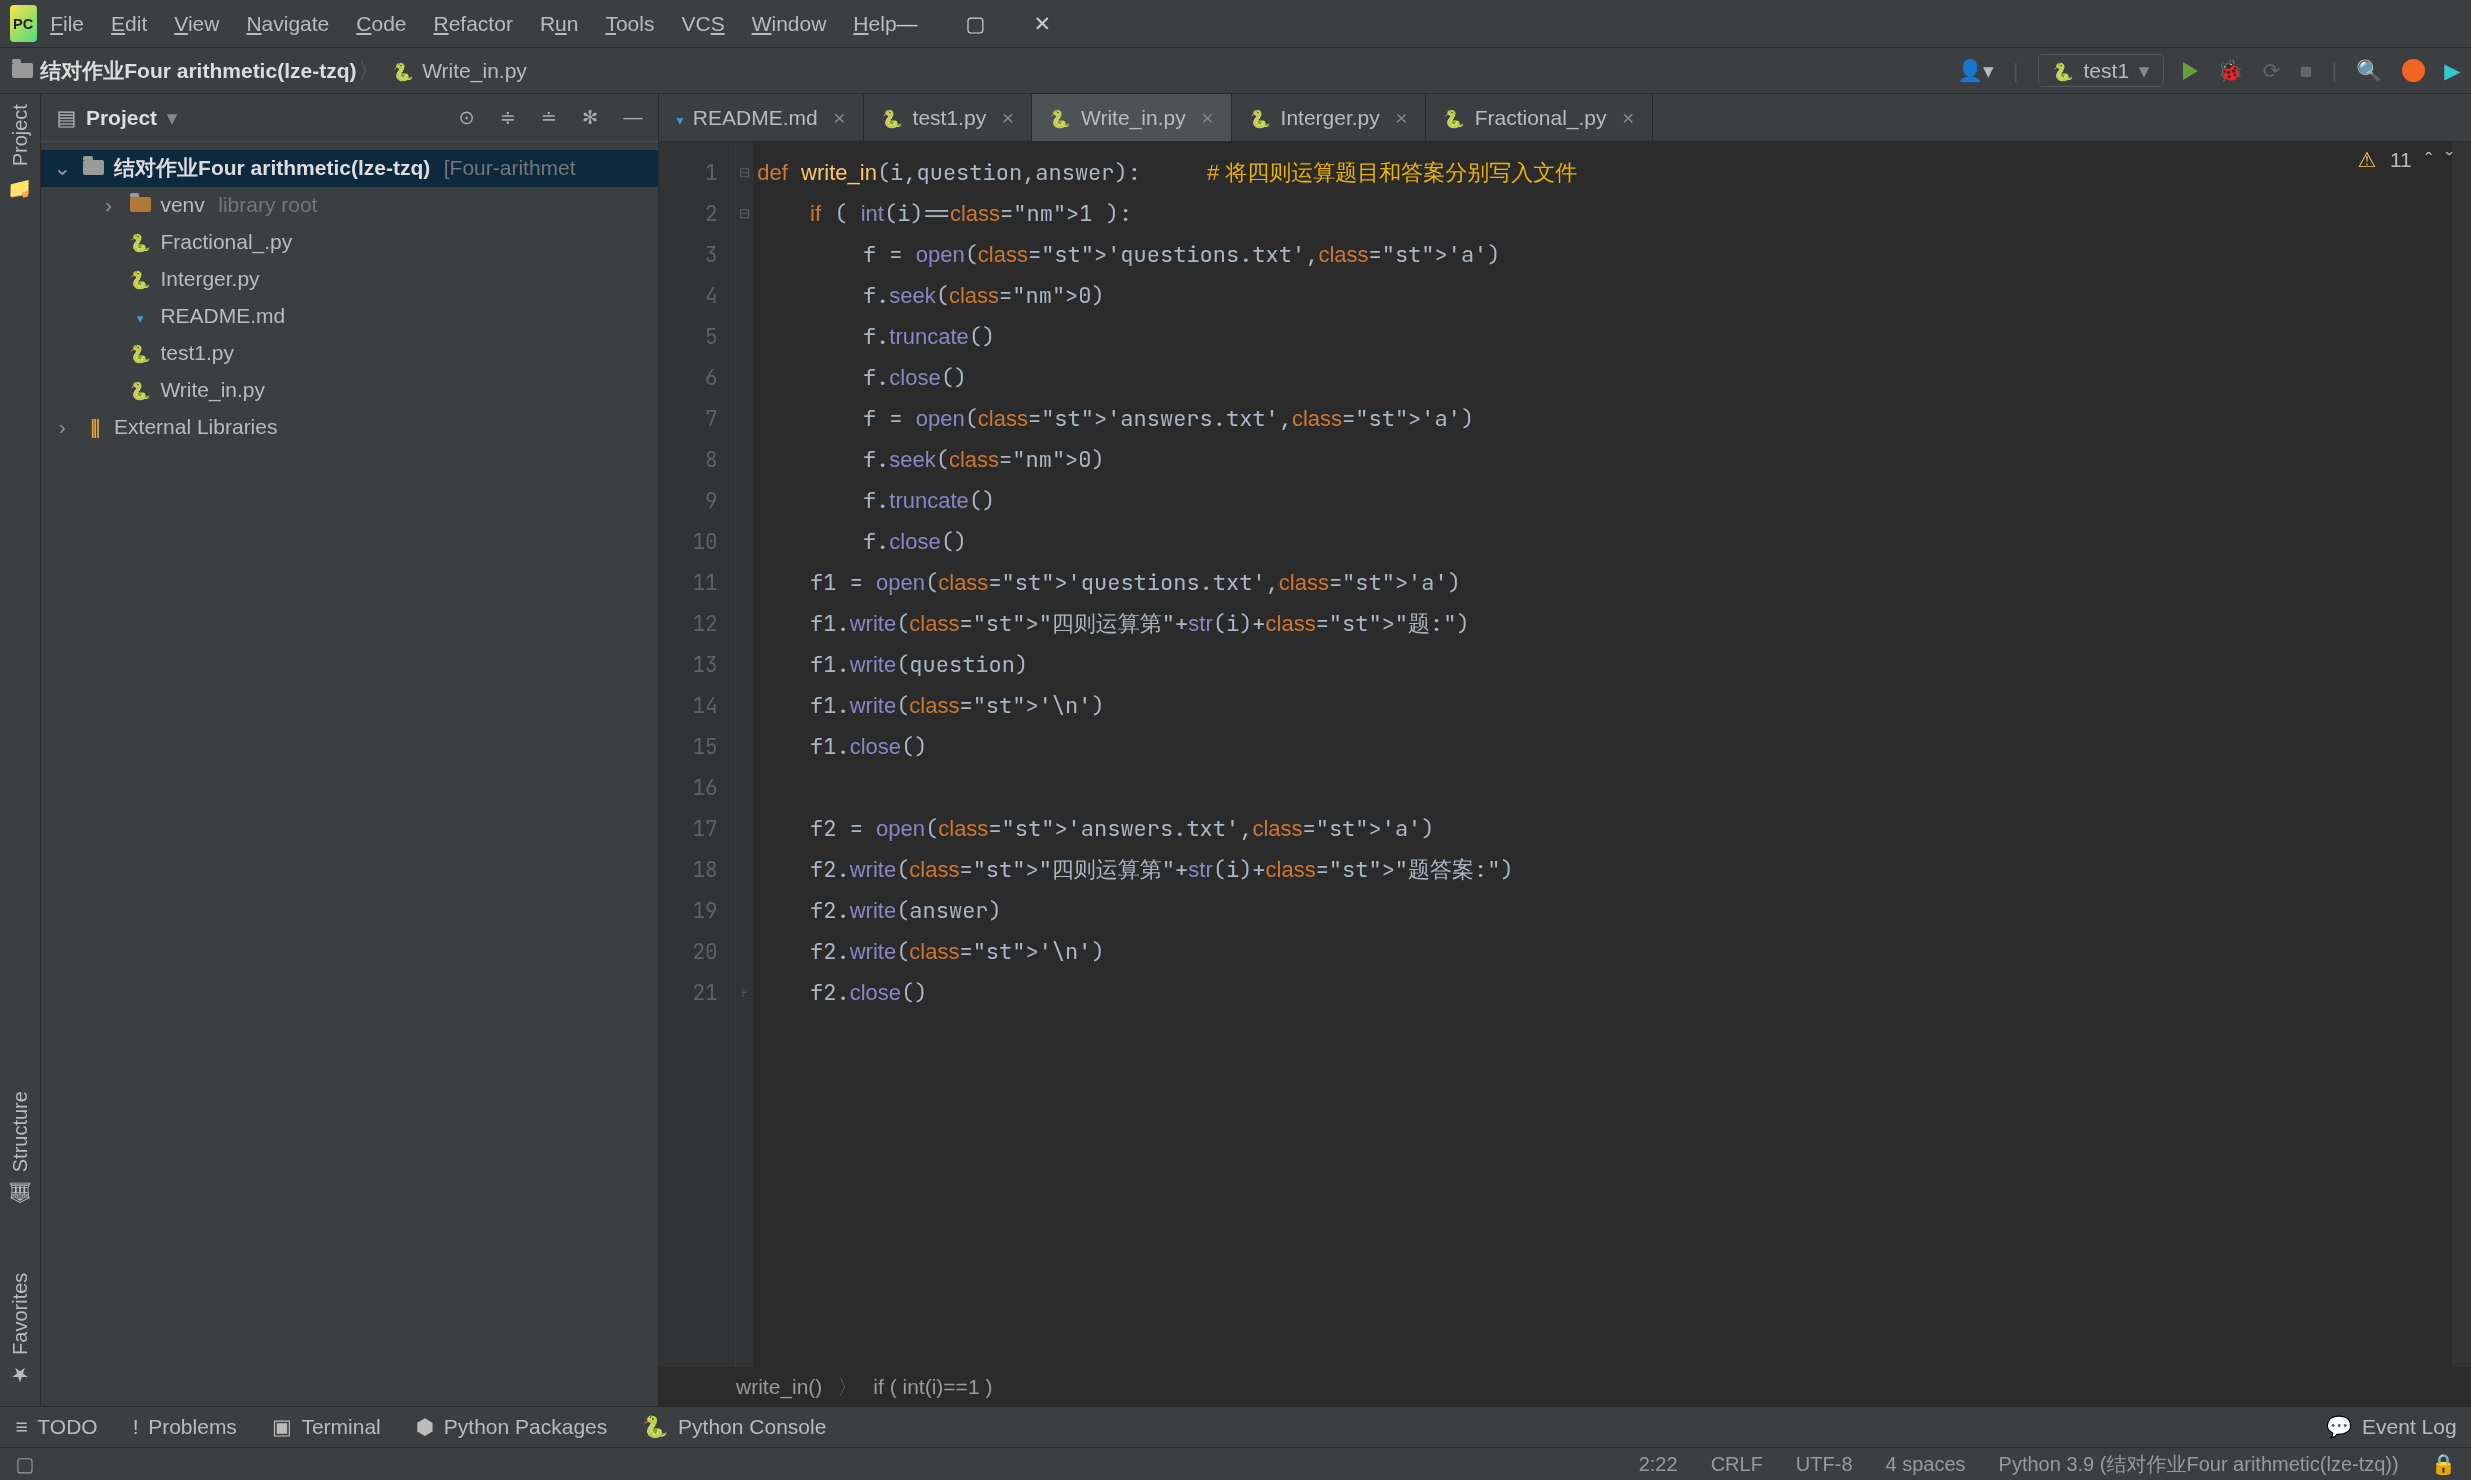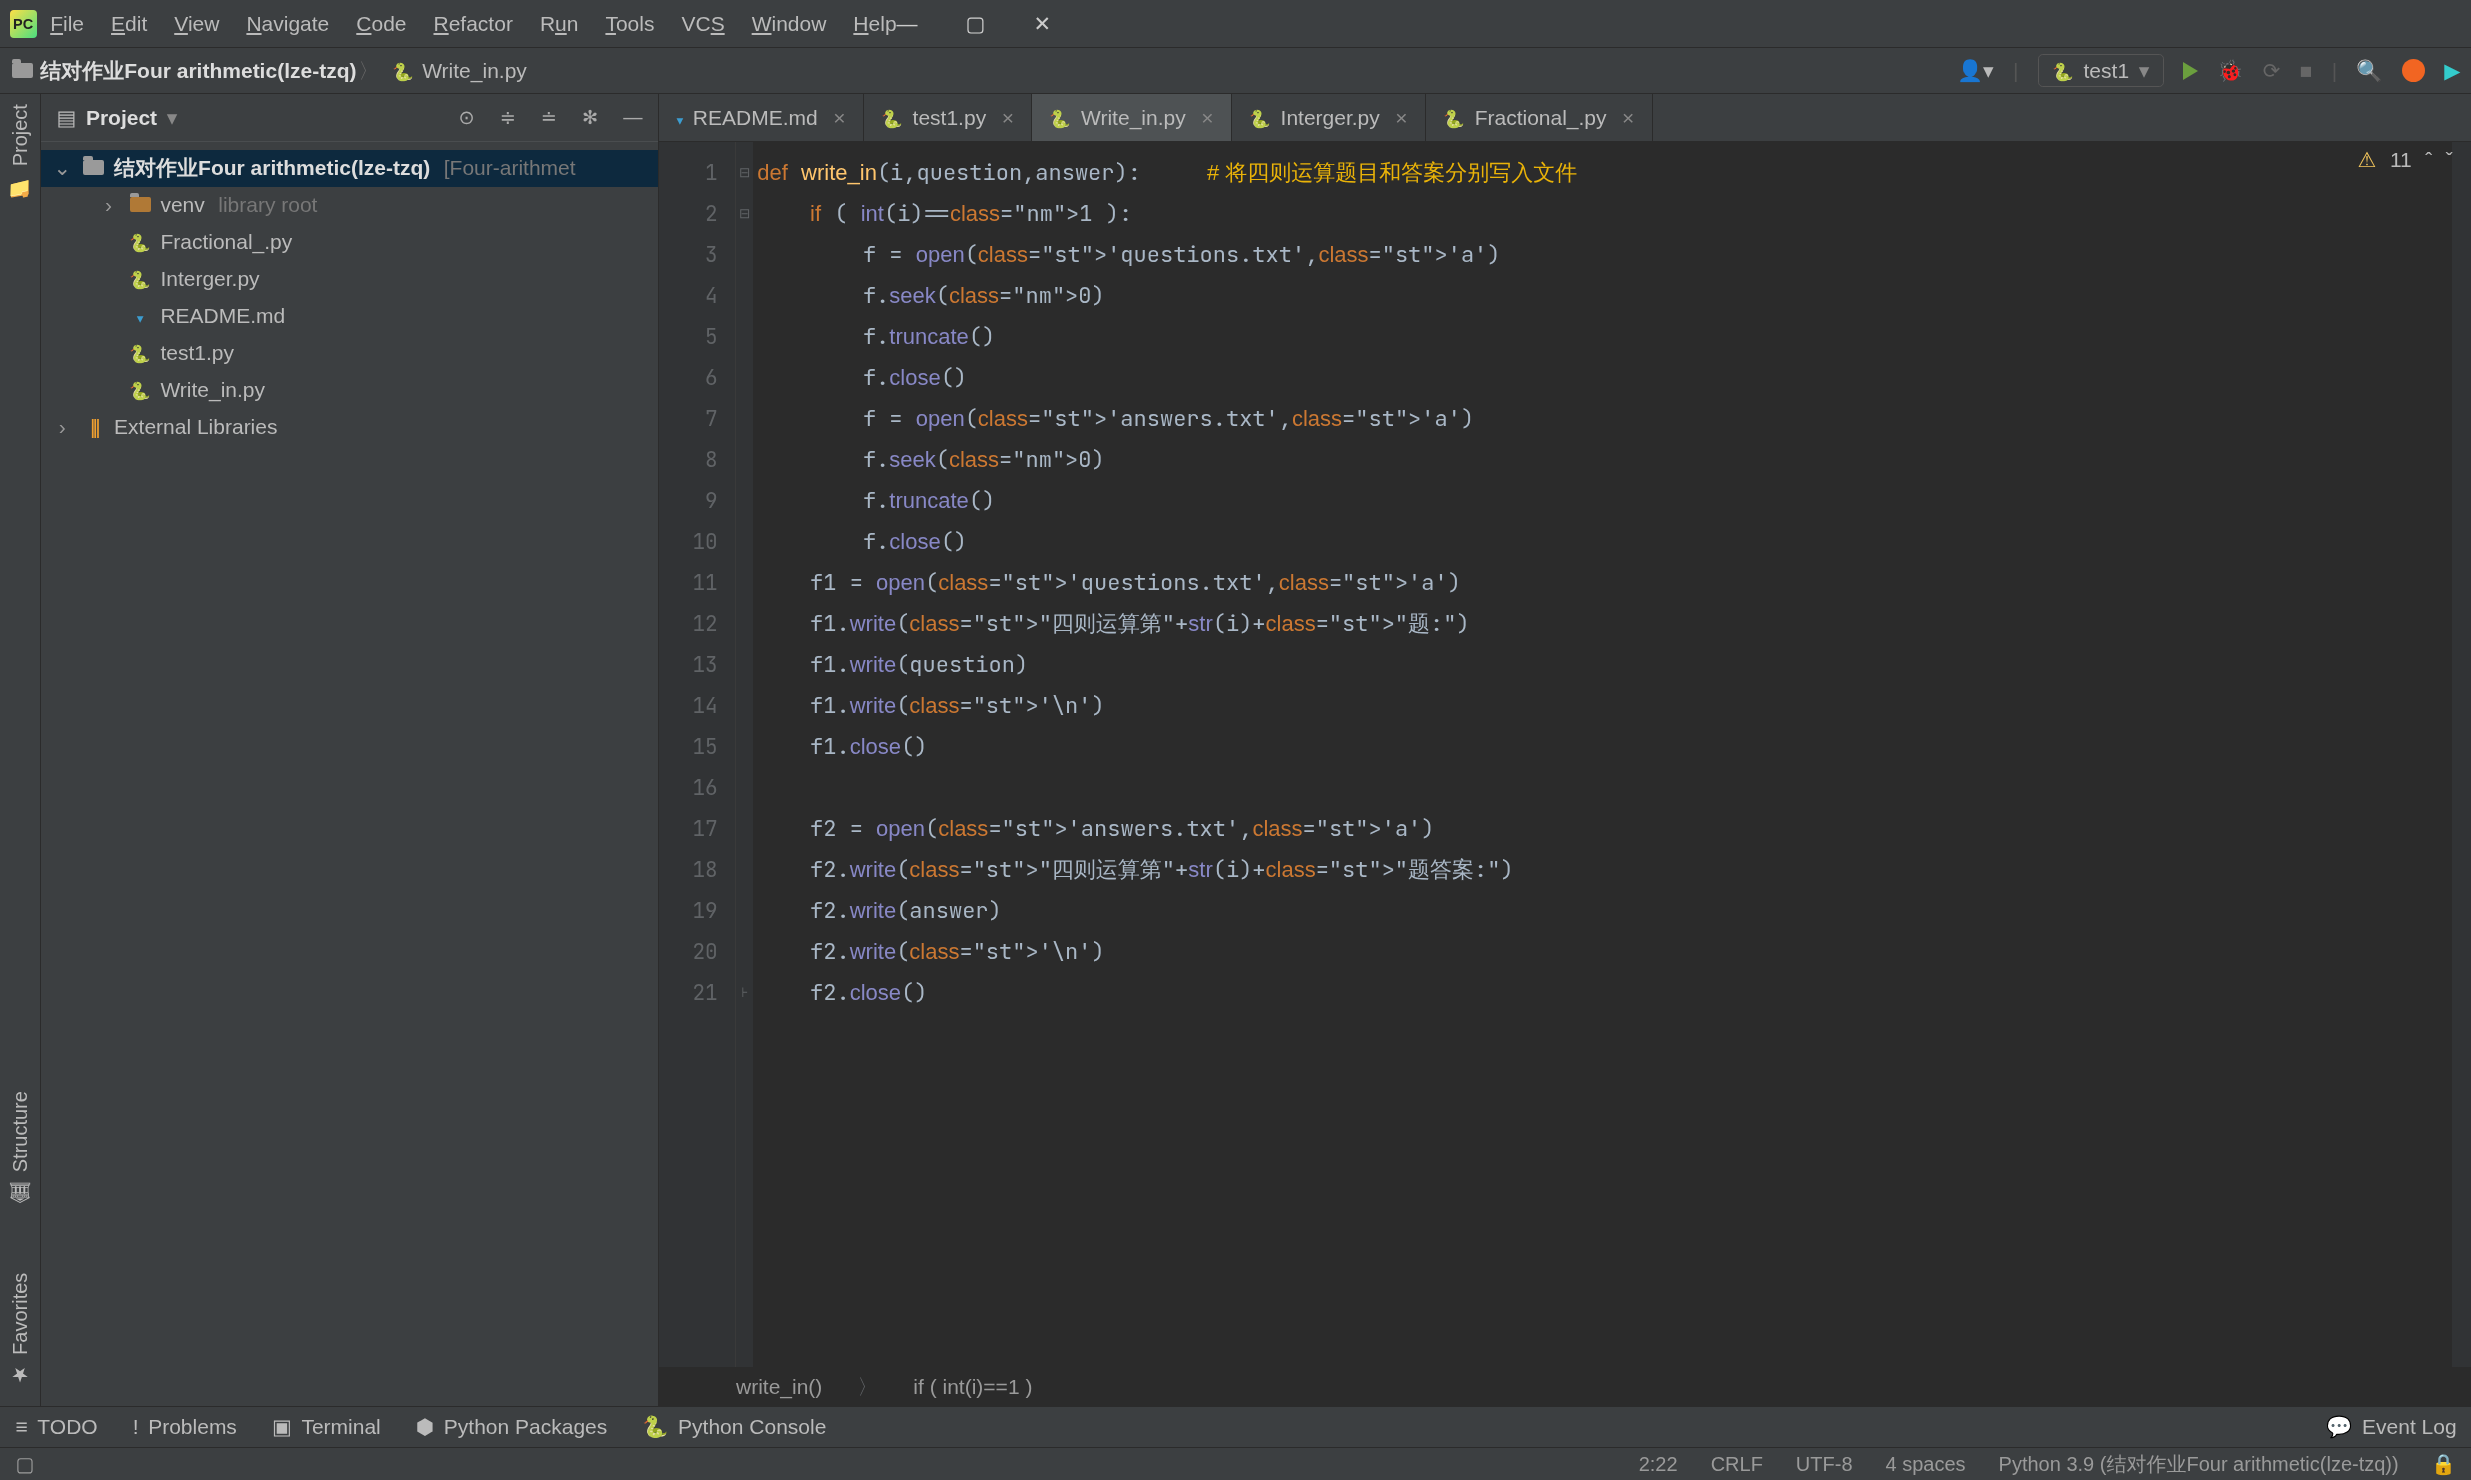--- a/index.html
+++ b/index.html
@@ -1,20 +1,20 @@
 <!DOCTYPE html>
 <html><head>
 <meta charset="utf-8">
 <style>
 * { margin:0; padding:0; box-sizing:border-box; font-family:"Segoe UI","Microsoft YaHei",sans-serif; }
 html,body { width:2472px; height:1480px; background:#2b2b2b; color:#bbb; font-size:21px; overflow:hidden; }
 
 
 .titlebar { height:48px; background:#3c3f41; display:flex; align-items:center; border-bottom:1px solid #2b2b2b; }
-.app-icon { width:27px; height:28px; margin:0 13.5px 0 9.7px; background:linear-gradient(135deg,#fde047,#4ade80); border-radius:3.9px; display:flex; align-items:center; justify-content:center; font-size:14.5px; font-weight:700; color:#222; }
+.app-icon { width:27px; height:37px; margin:0 13.5px 0 9.7px; background:linear-gradient(135deg,#fde047,#4ade80); border-radius:3.9px; display:flex; align-items:center; justify-content:center; font-size:14.5px; font-weight:700; color:#222; }
 .menu { display:flex; gap:27px; }
 .menu span { cursor:default; }
 .menu span u { text-decoration:underline; }
 .win-title { flex:1; text-align:center; color:#888; }
 .win-ctrls { display:flex; gap:48px; margin-right:29px; color:#ccc; }
 
 
 .navbar { height:46px; background:#3c3f41; display:flex; align-items:center; padding:0 11.6px; border-bottom:1px solid #2b2b2b; }
 .crumb-proj, .crumb-file { display:flex; align-items:center; gap:7.7px; }
 .crumb-file { margin-left:11.6px; }
@@ -56,21 +56,21 @@
 .gutter { width:77px; background:#313335; text-align:right; padding:9.7px 17.4px 0 0; color:#606366; font-family:"JetBrains Mono",Consolas,monospace; font-size:21px; line-height:41px; border-right:1px solid #3a3a3a;}
 .fold-strip { width:17.4px; background:#313335; color:#606366; font-size:13.5px; line-height:41px; padding-top:9.7px; text-align:center;}
 .code { flex:1; padding:9.7px 0 0 3.9px; font-family:"JetBrains Mono",Consolas,monospace; font-size:22px; line-height:41px; white-space:pre; color:#a9b7c6; position:relative; }
 .code .kw { color:#cc7832; }
 .code .fn { color:#ffc66d; }
 .code .bi { color:#8888c6; }
 .code .cm { color:#eab308; }
 .right-strip { width:21px; background:#313335; border-left:1px solid #2b2b2b; }
 .ed-top-right { position:absolute; top:54px; right:19.3px; display:flex; align-items:center; gap:13.5px; color:#bbb; font-size:21px; z-index:5;}
 .warn-ic { color:#f2c55c; }
-.crumb-bar { height:39px; display:flex; align-items:center; gap:35px; padding-left:77px; color:#9a9a9a; font-size:21px; border-top:1px solid #2b2b2b;}
+.crumb-bar { height:39px; display:flex; align-items:center; gap:15px; padding-left:77px; color:#9a9a9a; font-size:21px; border-top:1px solid #2b2b2b;}
 .crumb-bar .chv { color:#606366; }
 
 
 .bottom-tools { height:41px; background:#3c3f41; display:flex; align-items:center; padding:0 15.4px; gap:35px; border-top:1px solid #2b2b2b; font-size:21px; }
 .bottom-tools .itm { display:flex; align-items:center; gap:9.7px; }
 .bottom-tools .sp { flex:1; }
 
 
 .statusbar { height:33px; background:#3c3f41; display:flex; align-items:center; padding:0 15.4px; gap:33px; border-top:1px solid #2b2b2b; font-size:20px; color:#9a9a9a;}
 .statusbar .sp { flex:1; }

